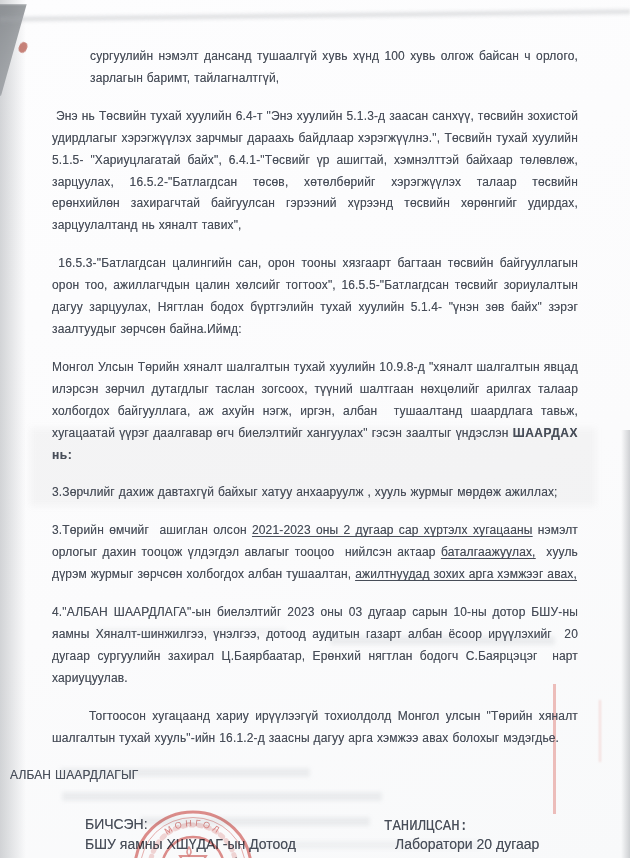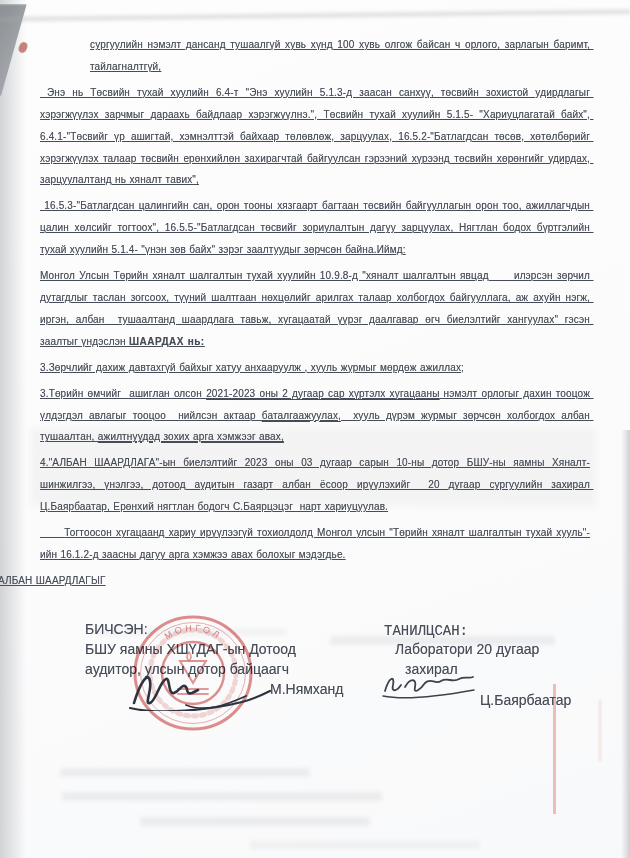--- a/index.html
+++ b/index.html
@@ -35,24 +35,23 @@
   .ghost{position:absolute;background:rgba(110,115,125,.10);filter:blur(2.2px);border-radius:2px;}
   .g1{left:330px;top:636px;width:225px;height:9px;}
   .g2{left:96px;top:628px;width:190px;height:8px;opacity:.6;}
   .g3{left:60px;top:768px;width:250px;height:9px;}
   .g4{left:62px;top:792px;width:320px;height:9px;}
   .g5{left:140px;top:817px;width:230px;height:9px;}
   .g6{left:250px;top:841px;width:230px;height:8px;opacity:.7;}
   
   .content{position:relative;padding:30px 36px 0 36px;color:#474d58;}
   .content p{
-    margin:4px;font-size:10px;line-height:21.9px;letter-spacing:.15px;word-spacing:.4px;
+    margin:16px;font-size:12px;line-height:21.9px;letter-spacing:.15px;word-spacing:.4px;
     text-align:justify;white-space:pre-wrap;
     text-shadow:0 0 .5px rgba(71,77,88,.55);
-    text-decoration:underline;
   }
   .p-indent{margin-left:54px !important;}
   .u{text-decoration:underline;text-decoration-thickness:1px;text-underline-offset:2px;}
   .demand-bold{font-weight:bold;letter-spacing:.5px;}
   .doc-heading{
     margin-top:21px;position:relative;left:-42px;
     font-size:14px;text-align:center;letter-spacing:.8px;color:#4a505c;
     text-shadow:0 0 .5px rgba(71,77,88,.55);
   }
   

